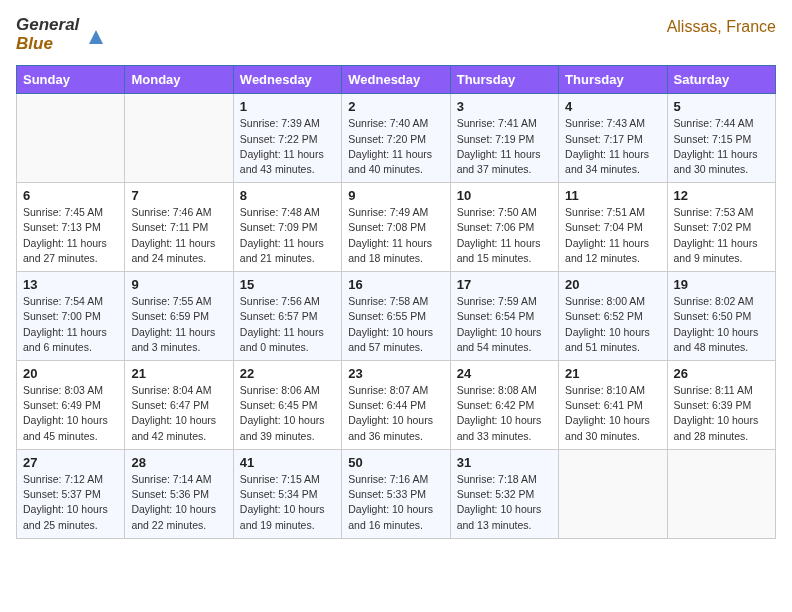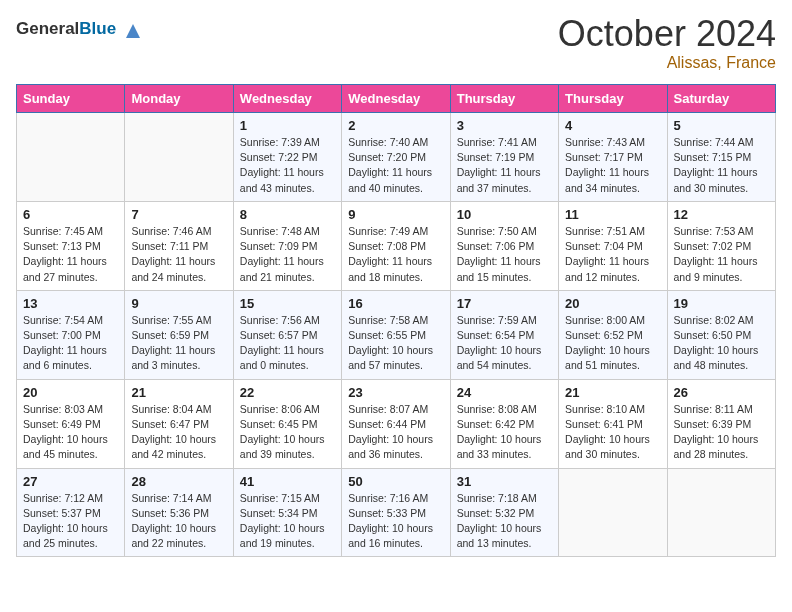--- a/index.html
+++ b/index.html
@@ -34,21 +34,21 @@
       font-size: 16px;
       color: #a16207;
       margin-top: 2px;
     }
     table {
       width: 100%;
       border-collapse: collapse;
       font-size: 11px;
     }
     thead tr th {
-      background-color: #ec4899;
+      background-color: #8b5cf6;
       color: #fff;
       text-align: left;
       padding: 6px 6px;
       font-size: 13px;
       font-weight: 600;
       border: 1px solid #3a70b0;
       margin-left: 12px;
     }
     tbody tr td {
       border: 1px solid #ccc;
@@ -79,30 +79,29 @@
     }
     .empty-cell {
       background: #f9f9f9 !important;
     }
   </style>
 </head>
 <body>
 
 <div class="header">
   <div class="logo">
-    <div style="display:flex;line-height:1.1;">
+    <div style="display:flex;flex-direction:column;line-height:1.1;font-style:italic;">
       <span style="font-size:17px;font-weight:bold;color:#333;">General</span>
-      <span style="font-size:17px;font-weight:bold;color:#0369a1;">Blue</span>
+      <span style="font-size:17px;font-weight:bold;color:#a16207;">Blue</span>
     </div>
     <svg width="22" height="22" viewBox="0 0 22 22" style="margin-left:2px;margin-top:4px;">
       <polygon points="4,18 11,4 18,18" fill="#4a86c8"></polygon>
     </svg>
   </div>
   <div class="title-block">
-    <div class="month-title">October 2024</div>
     <div class="location-title">Alissas, France</div>
   </div>
 </div>
 
 <table>
   <thead>
     <tr id="header-row">
         <th>Sunday</th>
         <th>Monday</th>
         <th>Wednesday</th>

